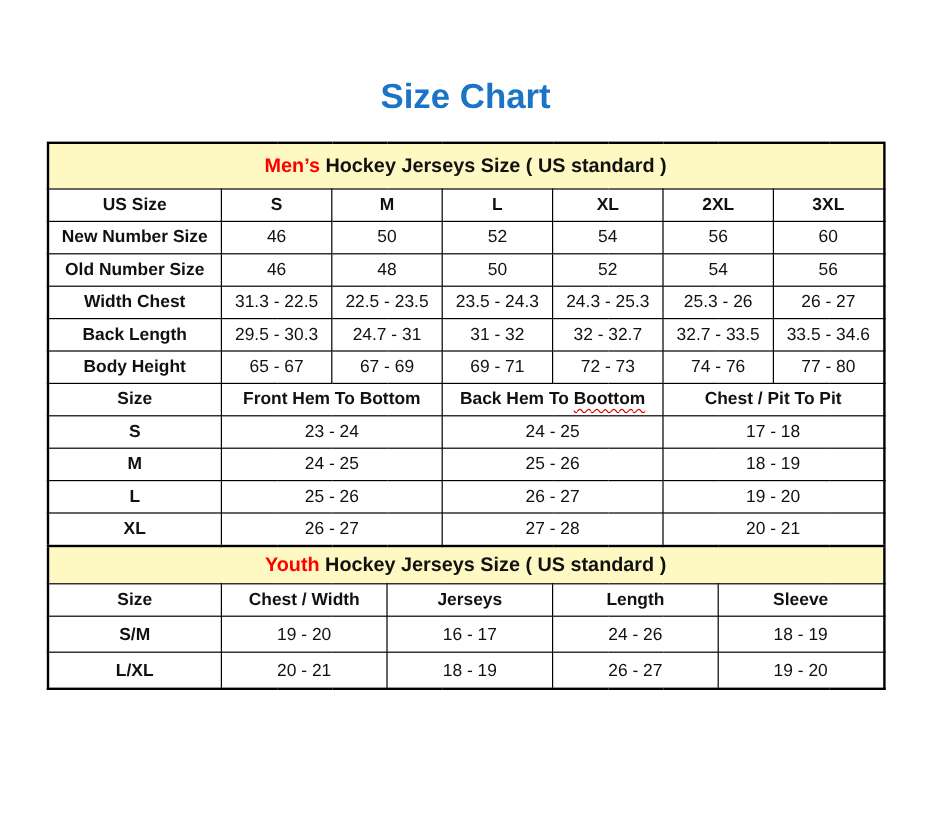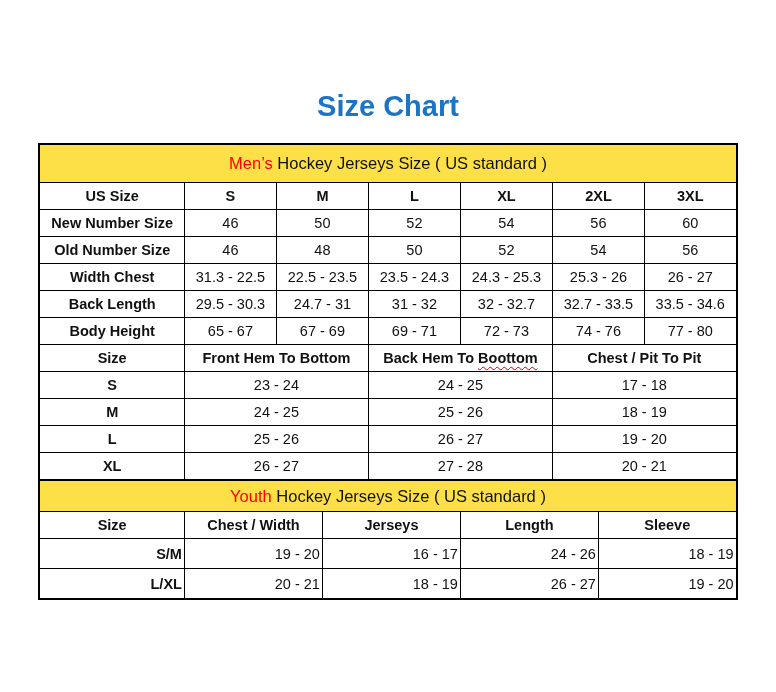--- a/index.html
+++ b/index.html
@@ -8,21 +8,21 @@
     background: #ffffff;
     width: 776px;
     height: 692px;
     font-family: "Liberation Sans", sans-serif;
     color: #111111;
   }
   .page {
     width: 776px;
     height: 692px;
     box-sizing: border-box;
-    padding-top: 89px;
+    padding-top: 64px;
     overflow: hidden;
   }
   h1.title {
     margin: 0 0 20px 0;
     text-align: center;
     color: #1b74c5;
     font-size: 29px;
     font-weight: bold;
     letter-spacing: 0px;
     line-height: 34px;
@@ -39,36 +39,36 @@
   th, td {
     border: 1px solid #000000;
     text-align: center;
     vertical-align: middle;
     padding: 0 2px;
     font-size: 14.5px;
     overflow: hidden;
     white-space: nowrap;
   }
   td.banner {
-    background: #fde047;
-    font-weight: normal;
+    background: #fef9c3;
+    font-weight: bold;
     font-size: 16.5px;
     height: 37px;
     border-top: 2px solid #000000;
   }
   td.banner.small { height: 30px; }
   .accent { color: #ff0000; }
   tr.hdr th {
     font-weight: bold;
     height: 26px;
   }
   tr.data td, tr.data th { height: 26px; }
   tr.data td.rowlabel { font-weight: bold; }
   tr.data th.rowlabel-bold { font-weight: bold; }
-  tr.data.tall td, tr.data.tall th { height: 29px; text-align: right; }
+  tr.data.tall td, tr.data.tall th { height: 29px; }
   .misspell {
     text-decoration-line: underline;
     text-decoration-style: wavy;
     text-decoration-color: #e00000;
     text-decoration-thickness: 1px;
     text-underline-offset: 3px;
   }
 </style>
 </head>
 <body>

